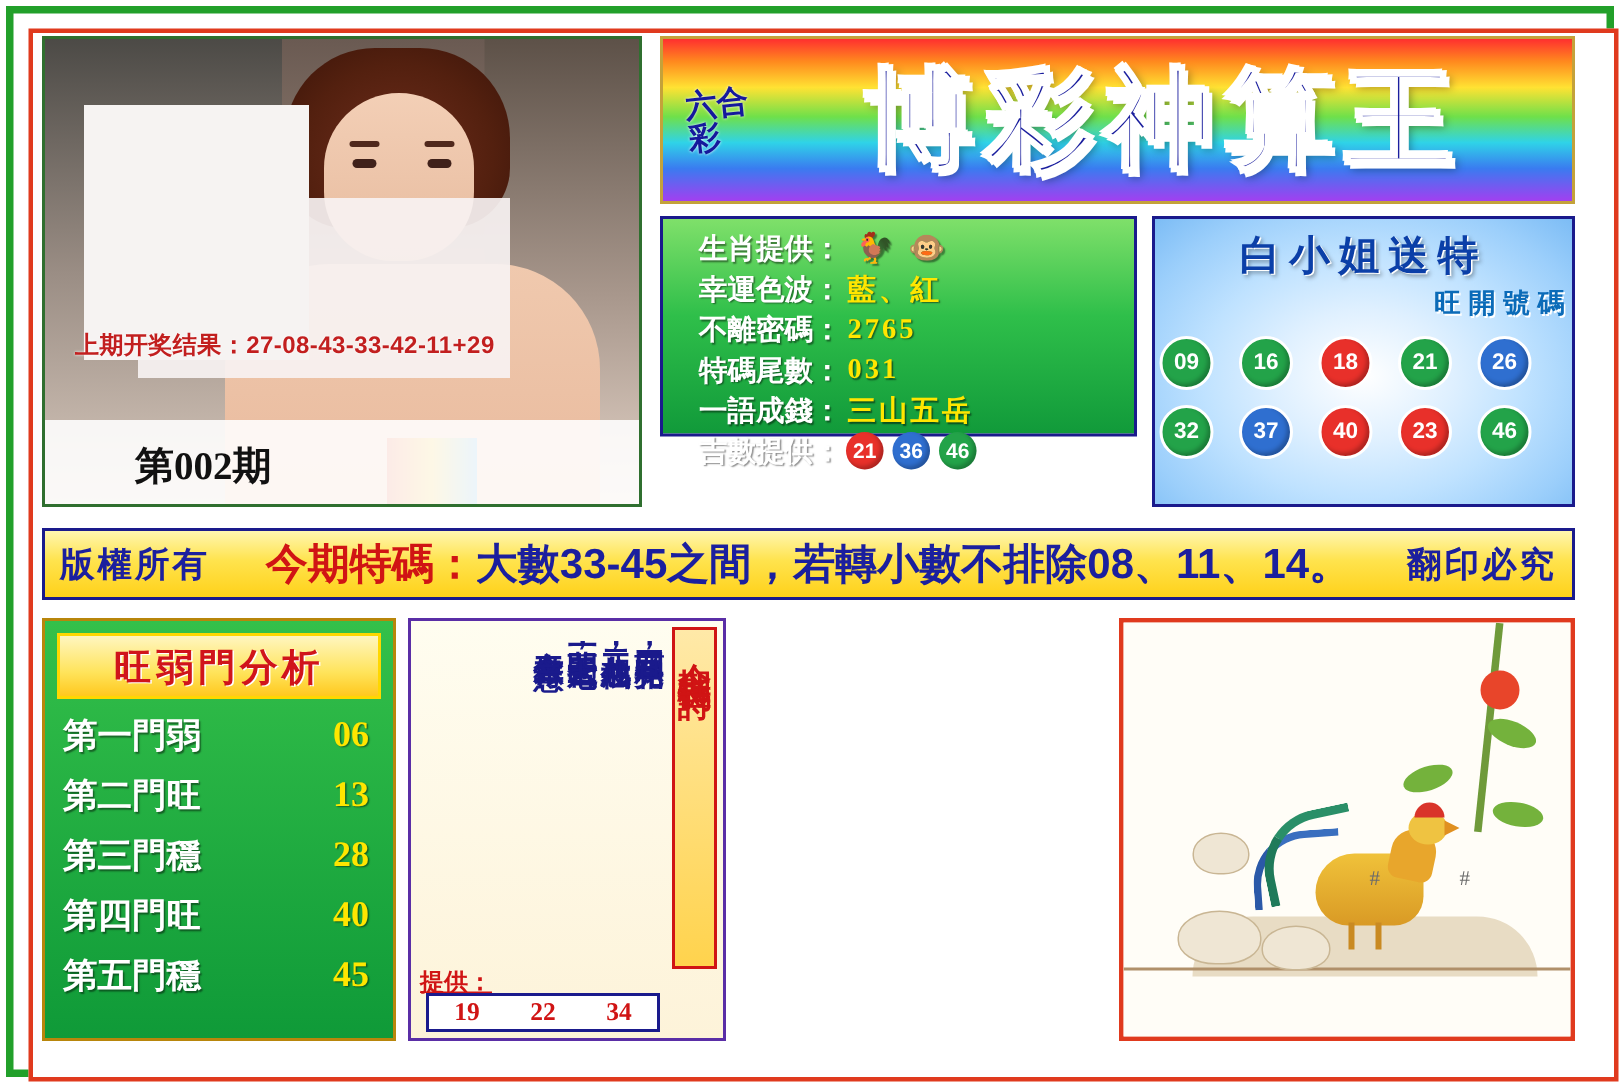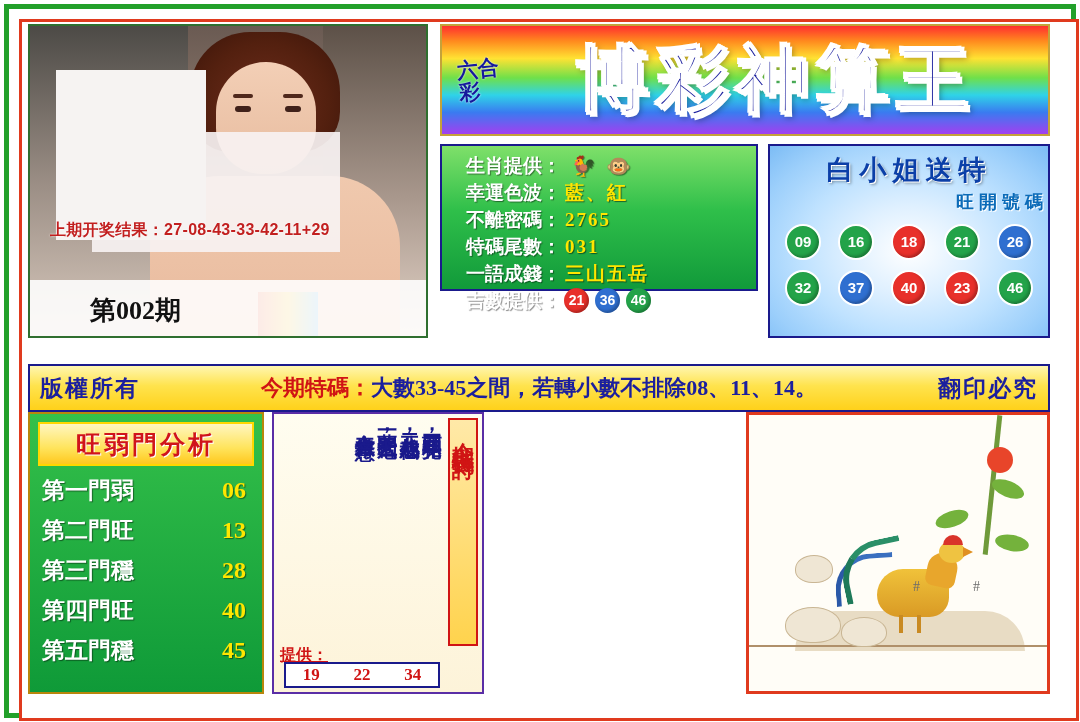--- a/index.html
+++ b/index.html
@@ -183,46 +183,46 @@
     text-shadow:1px 1px 0 #fff, 2px 2px 3px rgba(0,0,0,.35);
   }
   .lady-sub{
     text-align:right;margin-top:2px;
     font-family:Liberation Serif, serif;
     font-size:18px;font-weight:bold;letter-spacing:5px;
     color:#0b6bb8;
     text-shadow:1px 1px 0 #fff;
   }
   .lady-balls{
-    display:flex;justify-content:center;gap:11px;margin-top:10px;
+    display:flex;gap:11px;margin-top:10px;
   }
   .lady-balls .ball{
     width:32px;height:32px;line-height:32px;font-size:15px;
     border:2px solid #ffffff;
   }
 
   
   .notice{
-    position:absolute;left:28px;top:364px;width:1022px;height:48px;
+    position:absolute;left:28px;top:352px;width:1022px;height:48px;
     border:2px solid #1a1a8c;
     box-sizing:border-box;
     background:linear-gradient(180deg,#fff6b0 0%,#ffe34d 45%,#ffd11a 100%);
     display:flex;align-items:center;
     padding:0 10px;
   }
   .notice .tag{
     font-family:"Liberation Serif", serif;
     font-size:23px;font-weight:bold;color:#1b1f9e;
     letter-spacing:2px;
     white-space:nowrap;
   }
   .notice .mid{
     flex:1;text-align:center;
-    font-family:Liberation Serif, serif;
-    font-size:22px;font-weight:bold;color:#1b1f9e;
+    font-family:Liberation Sans, sans-serif;
+    font-size:28px;font-weight:bold;color:#1b1f9e;
     white-space:nowrap;
   }
   .notice .mid .hl{color:#d01414;}
 
   
   .gates{
     position:absolute;left:28px;top:412px;width:236px;height:282px;
     border:2px solid #b8860b;
     box-sizing:border-box;
     background:linear-gradient(180deg,#34c04a 0%,#0f9a38 100%);

